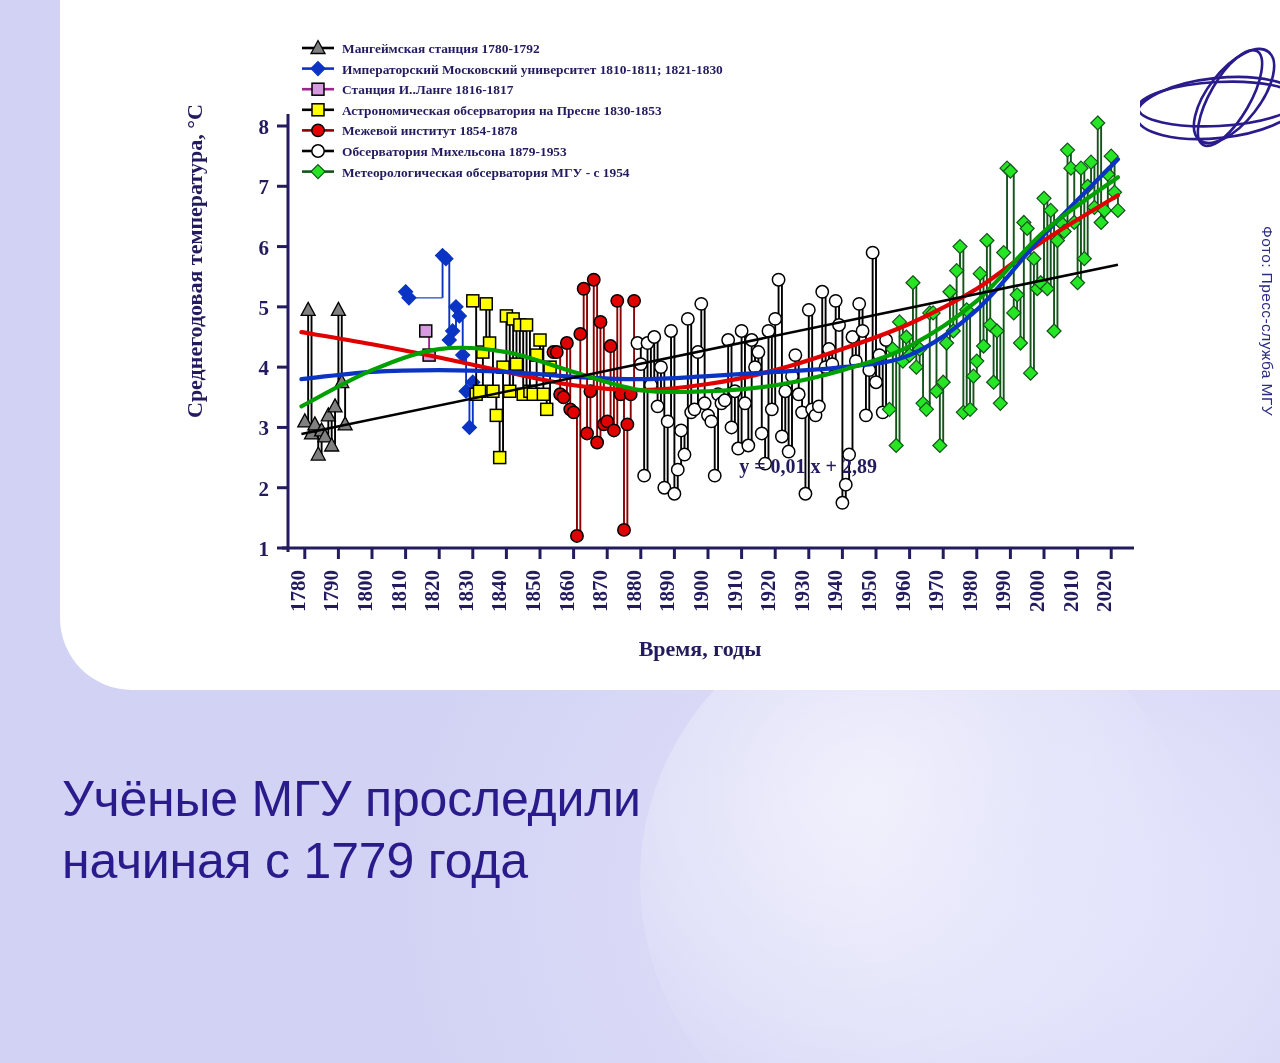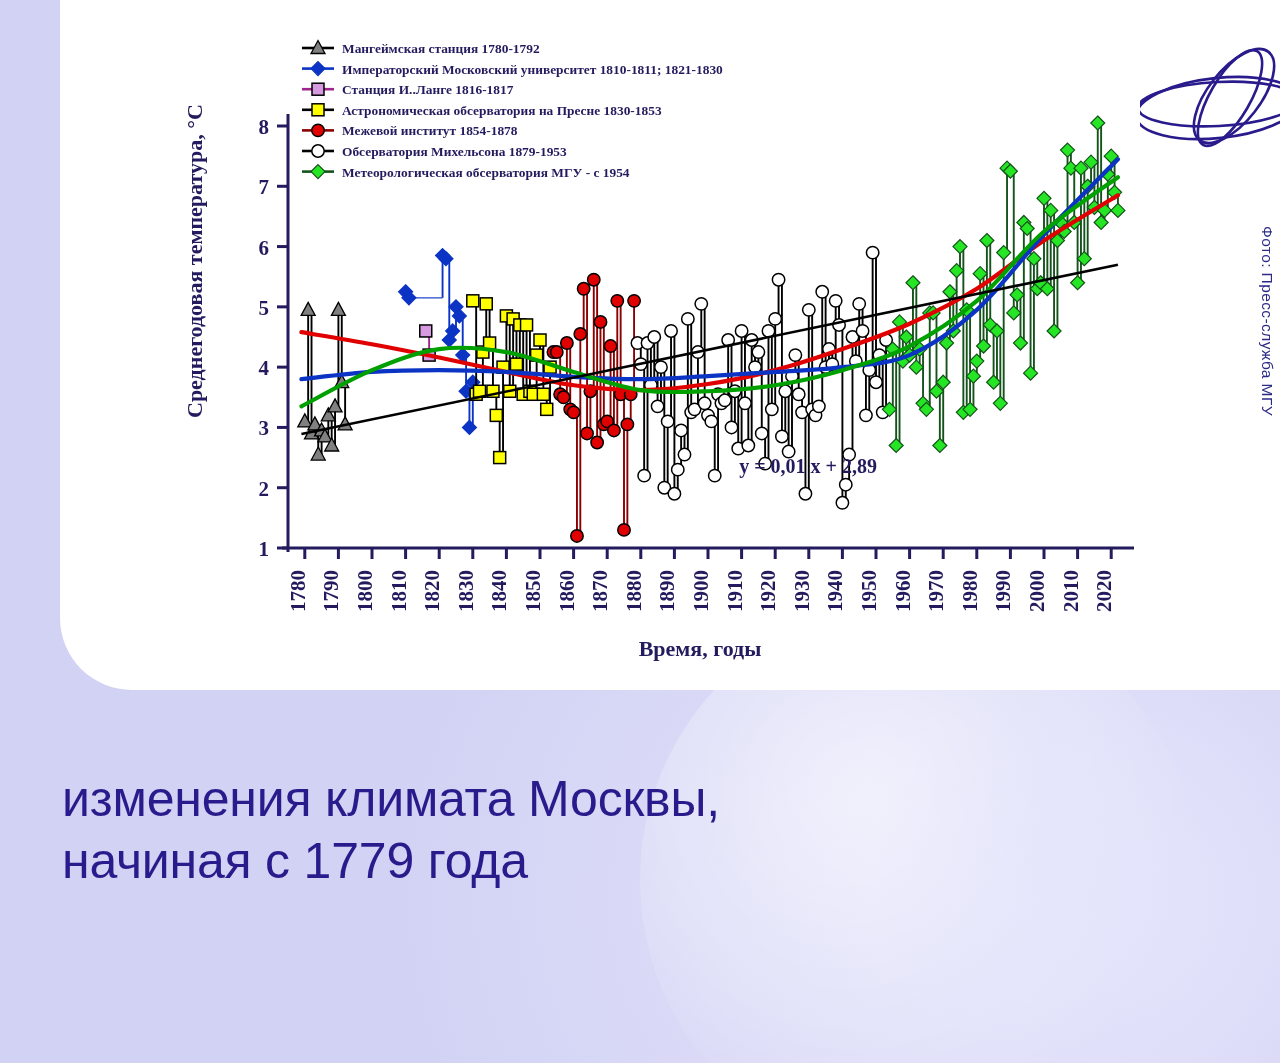--- a/index.html
+++ b/index.html
@@ -862,17 +862,17 @@
 
         <text class="ax-title" id="ylab" transform="translate(22,400) rotate(-90)">Среднегодовая температура, °C</text>
         <text class="ax-title" id="xlab" x="520" y="638" text-anchor="middle">Время, годы</text>
 
         <text class="eqn" id="eqn" x="559.2" y="454.6428571428571">y = 0,01 x + 2,89</text>
       </svg>
     </div>
   </div>
 
   <div id="headline">
-    <div>изменения климата Москвы,</div>
+    <div>Учёные МГУ проследили</div>
     <div><span>начиная </span><b>с 1779 года</b></div>
   </div>
 
 </div>
 
 </body></html>

